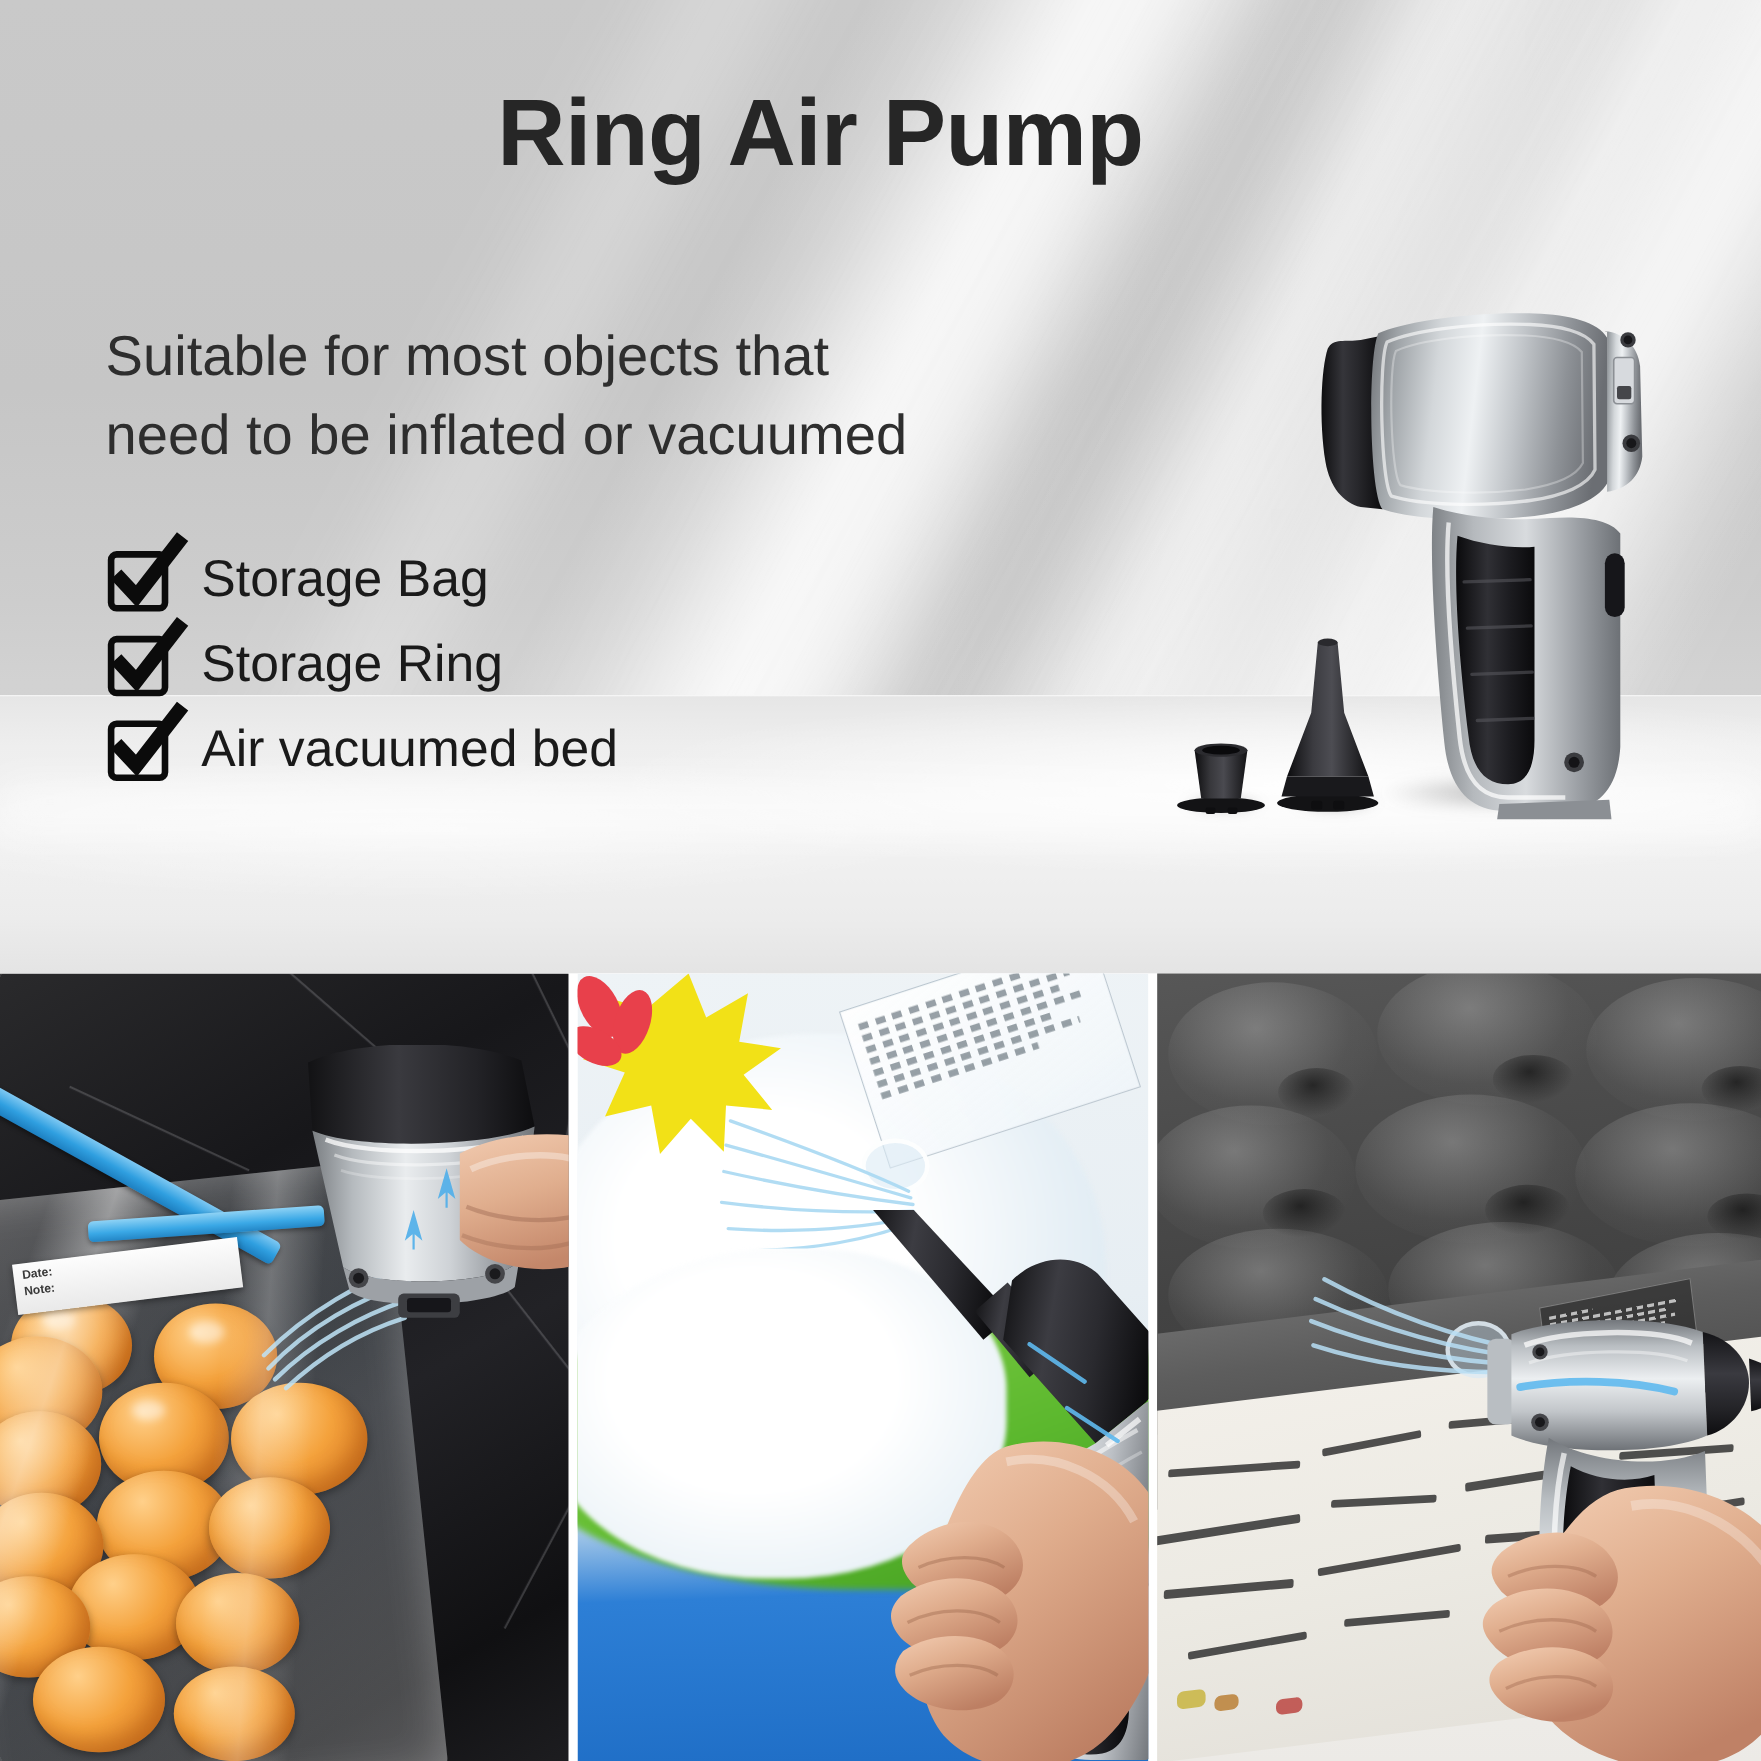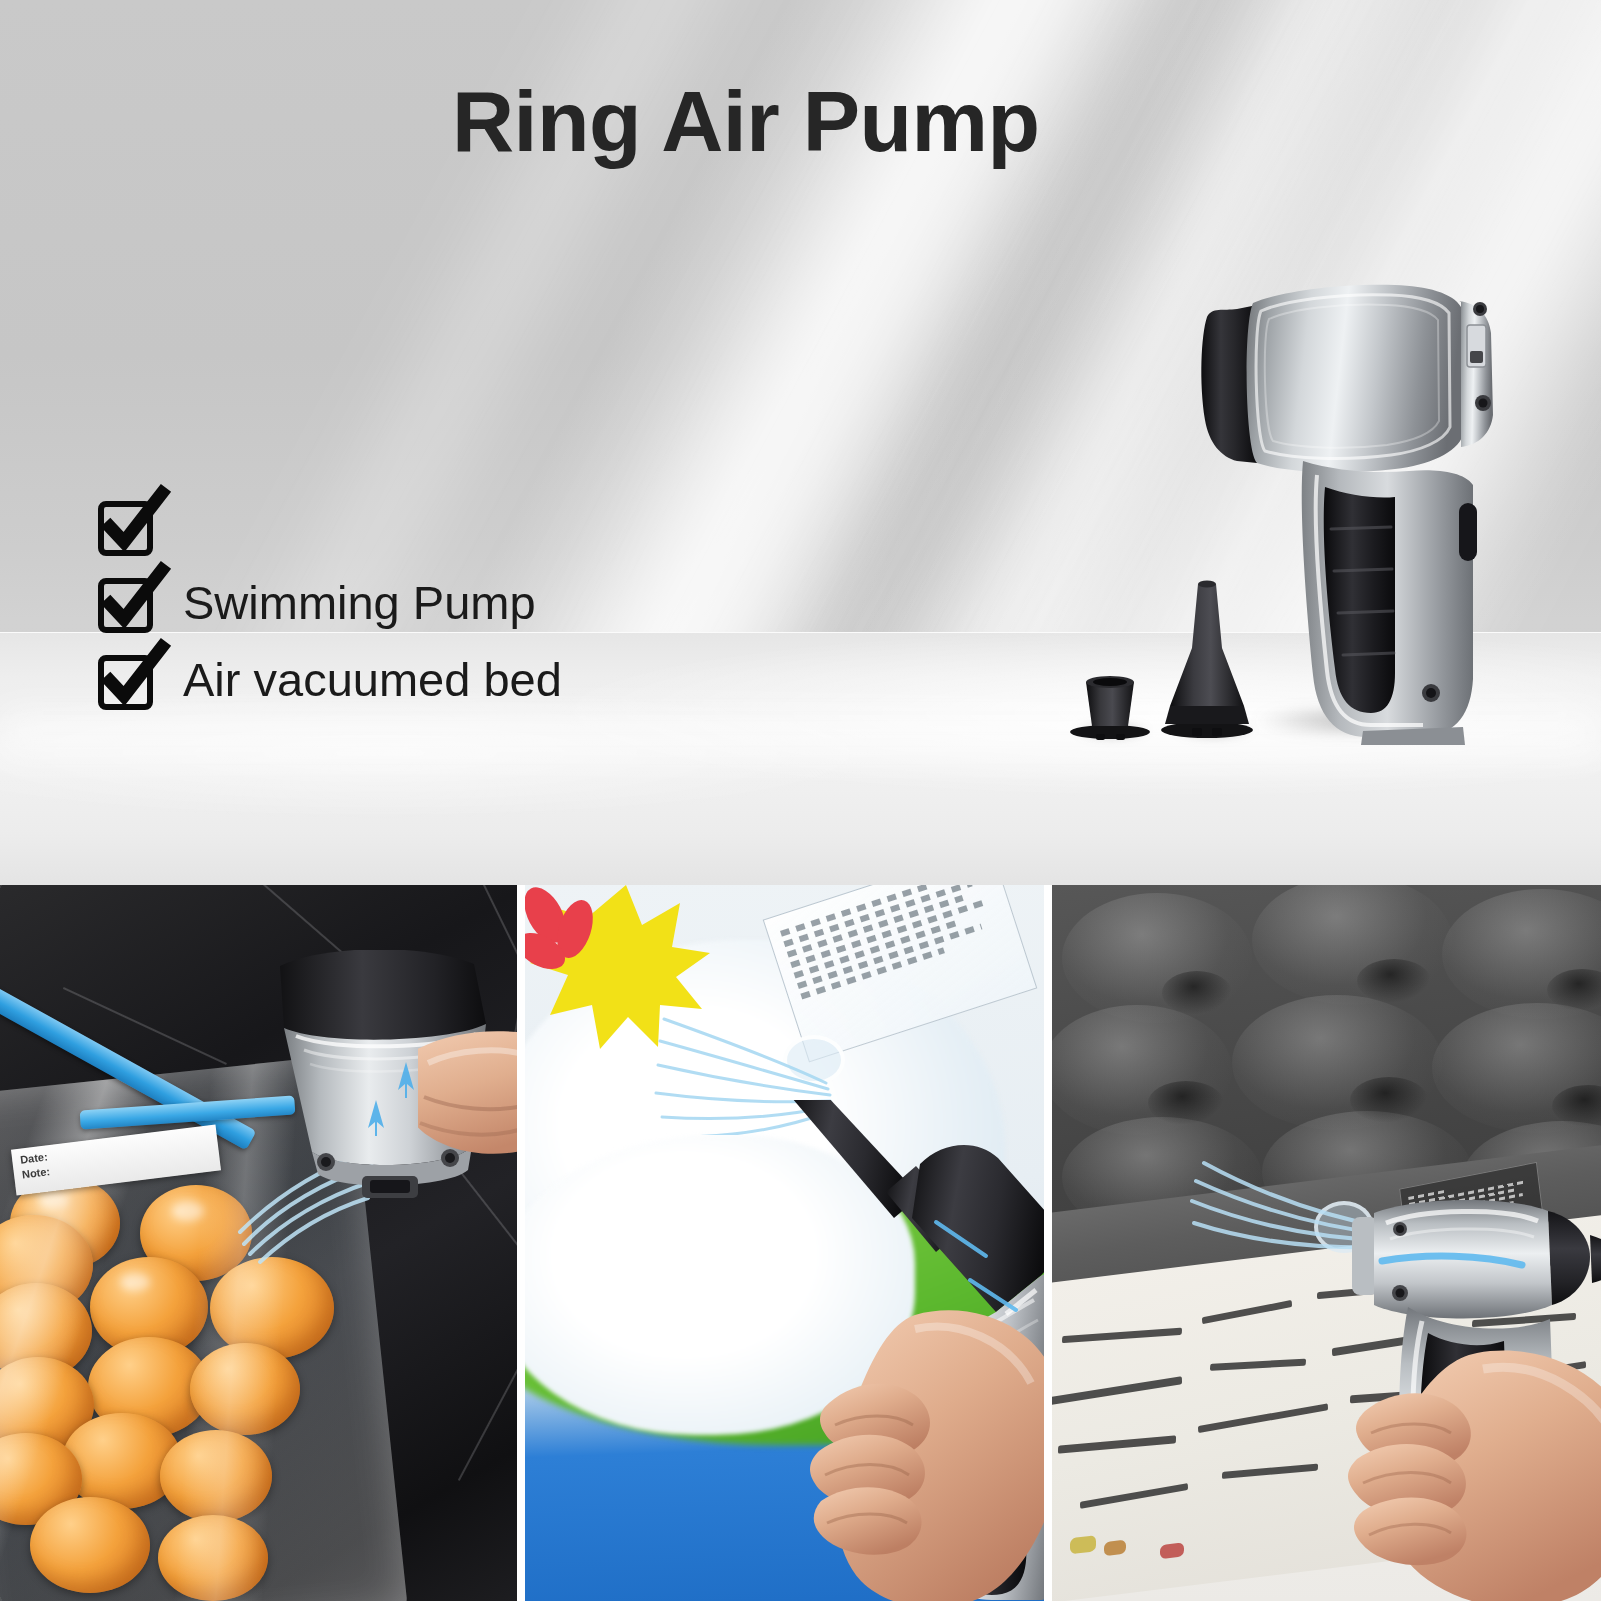--- a/index.html
+++ b/index.html
@@ -255,40 +255,45 @@
   <div class="streak sdark"></div>
   <div class="streak s1"></div>
   <div class="streak s2"></div>
   <div class="streak s3"></div>
 
   <div id="floor"></div>
   <div id="floorband"></div>
 
   <div id="title">Ring Air Pump</div>
 
+  <div id="subtitle">
+    <div>Suitable for most objects that</div>
+    <div>need to be inflated or vacuumed</div>
+  </div>
 
   <div id="checklist">
 
     <div class="check-row">
       <span class="cbox">
         <svg viewBox="0 0 72 72">
           <rect x="5" y="19" width="49" height="49" rx="5" fill="none" stroke="#0b0b0b" stroke-width="6"></rect>
           <path d="M14 42 L28 57 L66 8" fill="none" stroke="#0b0b0b" stroke-width="13" stroke-linecap="square" stroke-linejoin="miter"></path>
         </svg>
       </span>
+      <span class="clabel">Storage Bag</span>
     </div>
 
     <div class="check-row">
       <span class="cbox">
         <svg viewBox="0 0 72 72">
           <rect x="5" y="19" width="49" height="49" rx="5" fill="none" stroke="#0b0b0b" stroke-width="6"></rect>
           <path d="M14 42 L28 57 L66 8" fill="none" stroke="#0b0b0b" stroke-width="13" stroke-linecap="square" stroke-linejoin="miter"></path>
         </svg>
       </span>
-      <span class="clabel">Swimming Pump</span>
+      <span class="clabel">Storage Ring</span>
     </div>
 
     <div class="check-row">
       <span class="cbox">
         <svg viewBox="0 0 72 72">
           <rect x="5" y="19" width="49" height="49" rx="5" fill="none" stroke="#0b0b0b" stroke-width="6"></rect>
           <path d="M14 42 L28 57 L66 8" fill="none" stroke="#0b0b0b" stroke-width="13" stroke-linecap="square" stroke-linejoin="miter"></path>
         </svg>
       </span>
       <span class="clabel">Air vacuumed bed</span>

